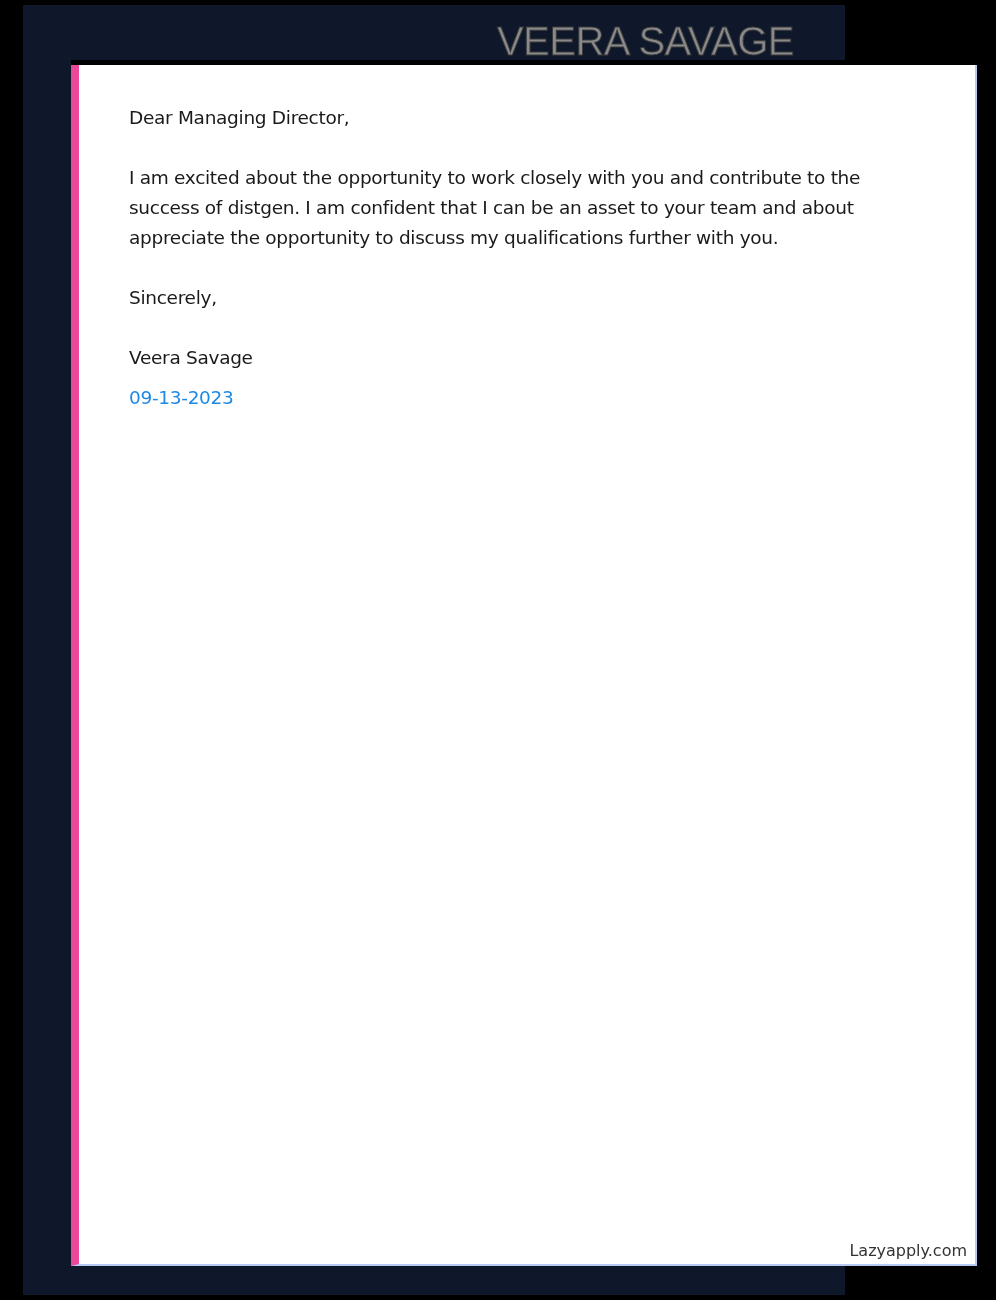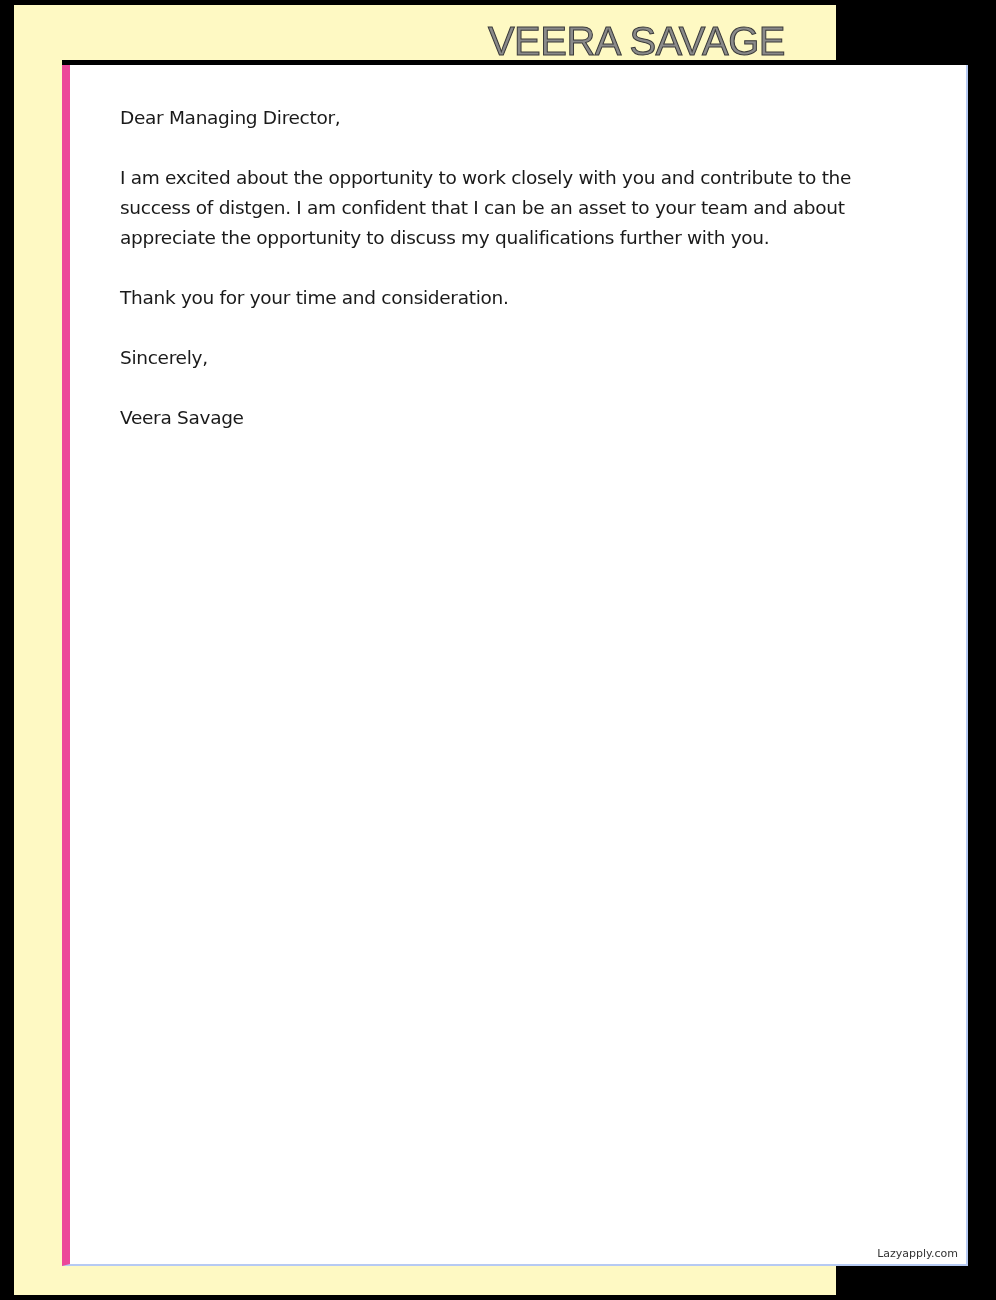--- a/index.html
+++ b/index.html
@@ -9,25 +9,25 @@
     body {
       width: 996px;
       height: 1300px;
       background: #000;
       position: relative;
       overflow: hidden;
       font-family: "DejaVu Sans", sans-serif;
     }
     .frame {
       position: absolute;
-      left: 14px;
+      left: 23px;
       top: 5px;
       width: 822px;
       height: 1290px;
-      background: #fef9c3;
+      background: #0f172a;
     }
     .name-header {
       position: absolute;
       right: 51px;
       top: 12px;
       font-family: "Liberation Sans", sans-serif;
       font-size: 40px;
       line-height: 48px;
       color: #8a8a8a;
       -webkit-text-stroke: 1px #3a3a3a;
@@ -72,35 +72,35 @@
     }
     .letter .date {
       color: #1e88e5;
       margin: 0;
     }
     .footer-brand {
       position: absolute;
       right: 8px;
       bottom: 4px;
       font-family: "DejaVu Sans", sans-serif;
-      font-size: 11px;
+      font-size: 16px;
       color: #333;
     }
   </style>
 </head>
 <body>
 
 <div class="frame">
   <div class="name-header">VEERA SAVAGE</div>
   <div class="top-bar"></div>
 
   <div class="paper">
     <div class="letter">
       <p>Dear Managing Director,</p>
       <p>I am excited about the opportunity to work closely with you and contribute to the success of distgen. I am confident that I can be an asset to your team and about appreciate the opportunity to discuss my qualifications further with you.</p>
-      <p>Thank you for your time and consideration.</p>
       <p>Sincerely,</p>
       <p class="signature">Veera Savage</p>
+      <p class="date">09-13-2023</p>
     </div>
 
     <div class="footer-brand">Lazyapply.com</div>
   </div>
 </div>
 
 </body></html>

